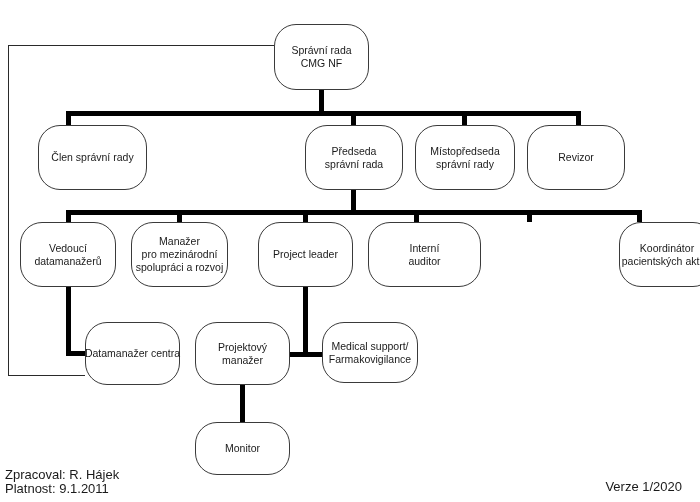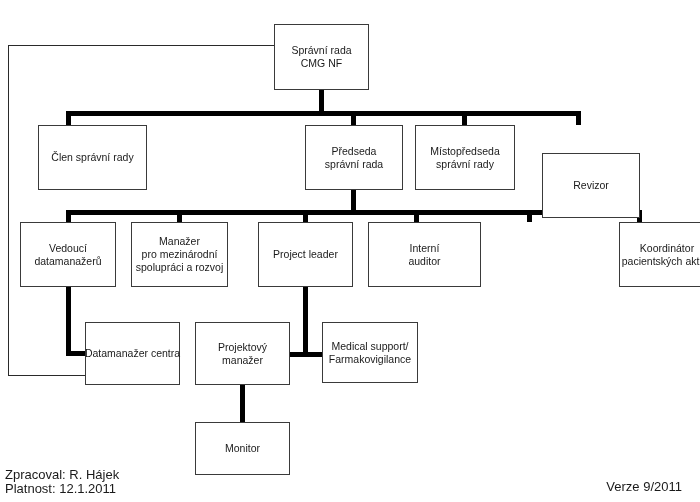--- a/index.html
+++ b/index.html
@@ -13,21 +13,21 @@
     height: 502px;
     background: #ffffff;
     font-family: "Liberation Sans", "DejaVu Sans", sans-serif;
     overflow: hidden;
   }
   .node {
     position: absolute;
     box-sizing: border-box;
     background: #ffffff;
     border: 1px solid #3a3a3a;
-    border-radius: 0;
+    border-radius: 22px;
     display: flex;
     align-items: center;
     justify-content: center;
     z-index: 3;
   }
   .node .lbl {
     font-size: 10.5px;
     line-height: 13px;
     color: #1a1a1a;
     text-align: center;
@@ -88,21 +88,21 @@
     <span class="lbl">Člen správní rady</span>
   </div>
   <div class="node" style="left:305px; top:125px; width:98px;  height:65px;">
     <span class="lbl">Předseda
 správní rada</span>
   </div>
   <div class="node" style="left:415px; top:125px; width:100px; height:65px;">
     <span class="lbl">Místopředseda
 správní rady</span>
   </div>
-  <div class="node" style="left:542px; top:125px; width:98px;  height:65px;margin-top:28px;">
+  <div class="node" style="left:527px; top:125px; width:98px;  height:65px;">
     <span class="lbl">Revizor</span>
   </div>
 
   <div class="node" style="left:20px;  top:222px; width:96px;  height:65px;">
     <span class="lbl">Vedoucí
 datamanažerů</span>
   </div>
   <div class="node" style="left:131px; top:222px; width:97px;  height:65px;">
     <span class="lbl">Manažer
 pro mezinárodní
@@ -130,16 +130,16 @@
   <div class="node" style="left:322px; top:322px; width:96px;  height:61px;">
     <span class="lbl">Medical support/
 Farmakovigilance</span>
   </div>
 
   <div class="node" style="left:195px; top:422px; width:95px;  height:53px;">
     <span class="lbl">Monitor</span>
   </div>
 
   <div class="footer-text" style="left:5px; top:468px;">Zpracoval: R. Hájek</div>
-  <div class="footer-text" style="left:5px; top:482px;">Platnost: 12.1.2011</div>
-  <div class="footer-text" style="right:18px; top:480px;">Verze 9/2011</div>
+  <div class="footer-text" style="left:5px; top:482px;">Platnost: 9.1.2011</div>
+  <div class="footer-text" style="right:18px; top:480px;">Verze 1/2020</div>
 
 </div>
 
 </body></html>

